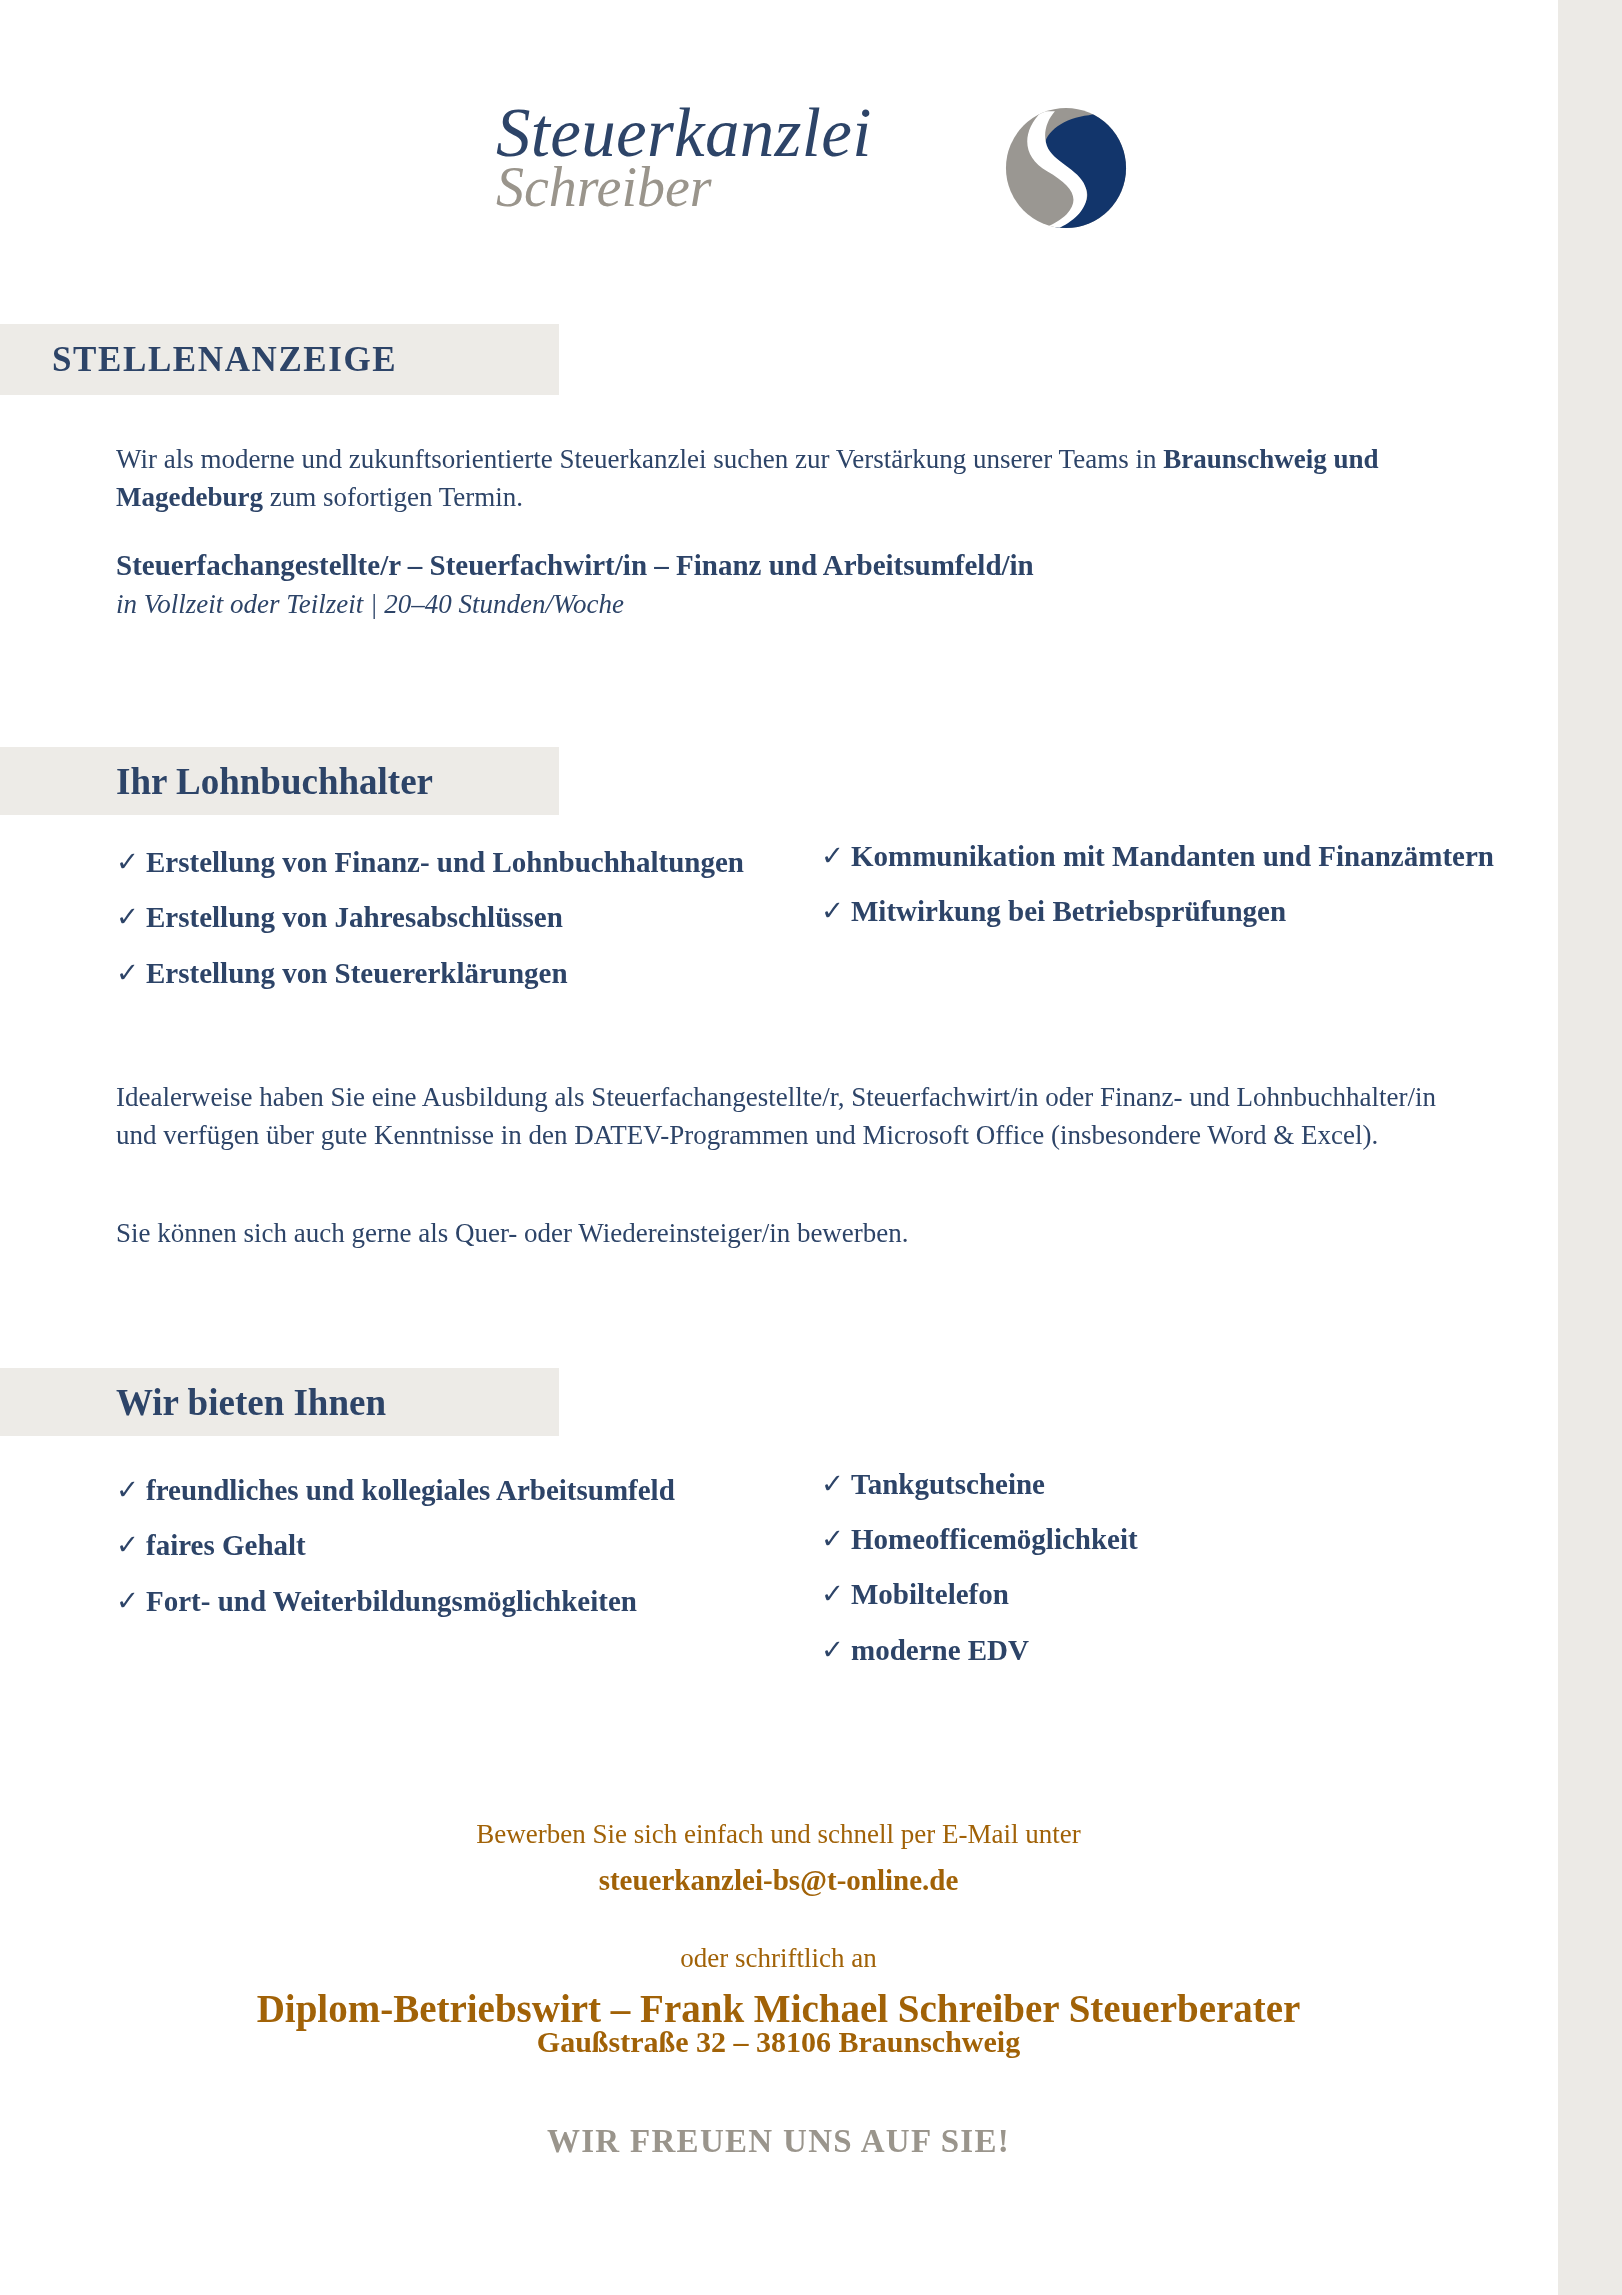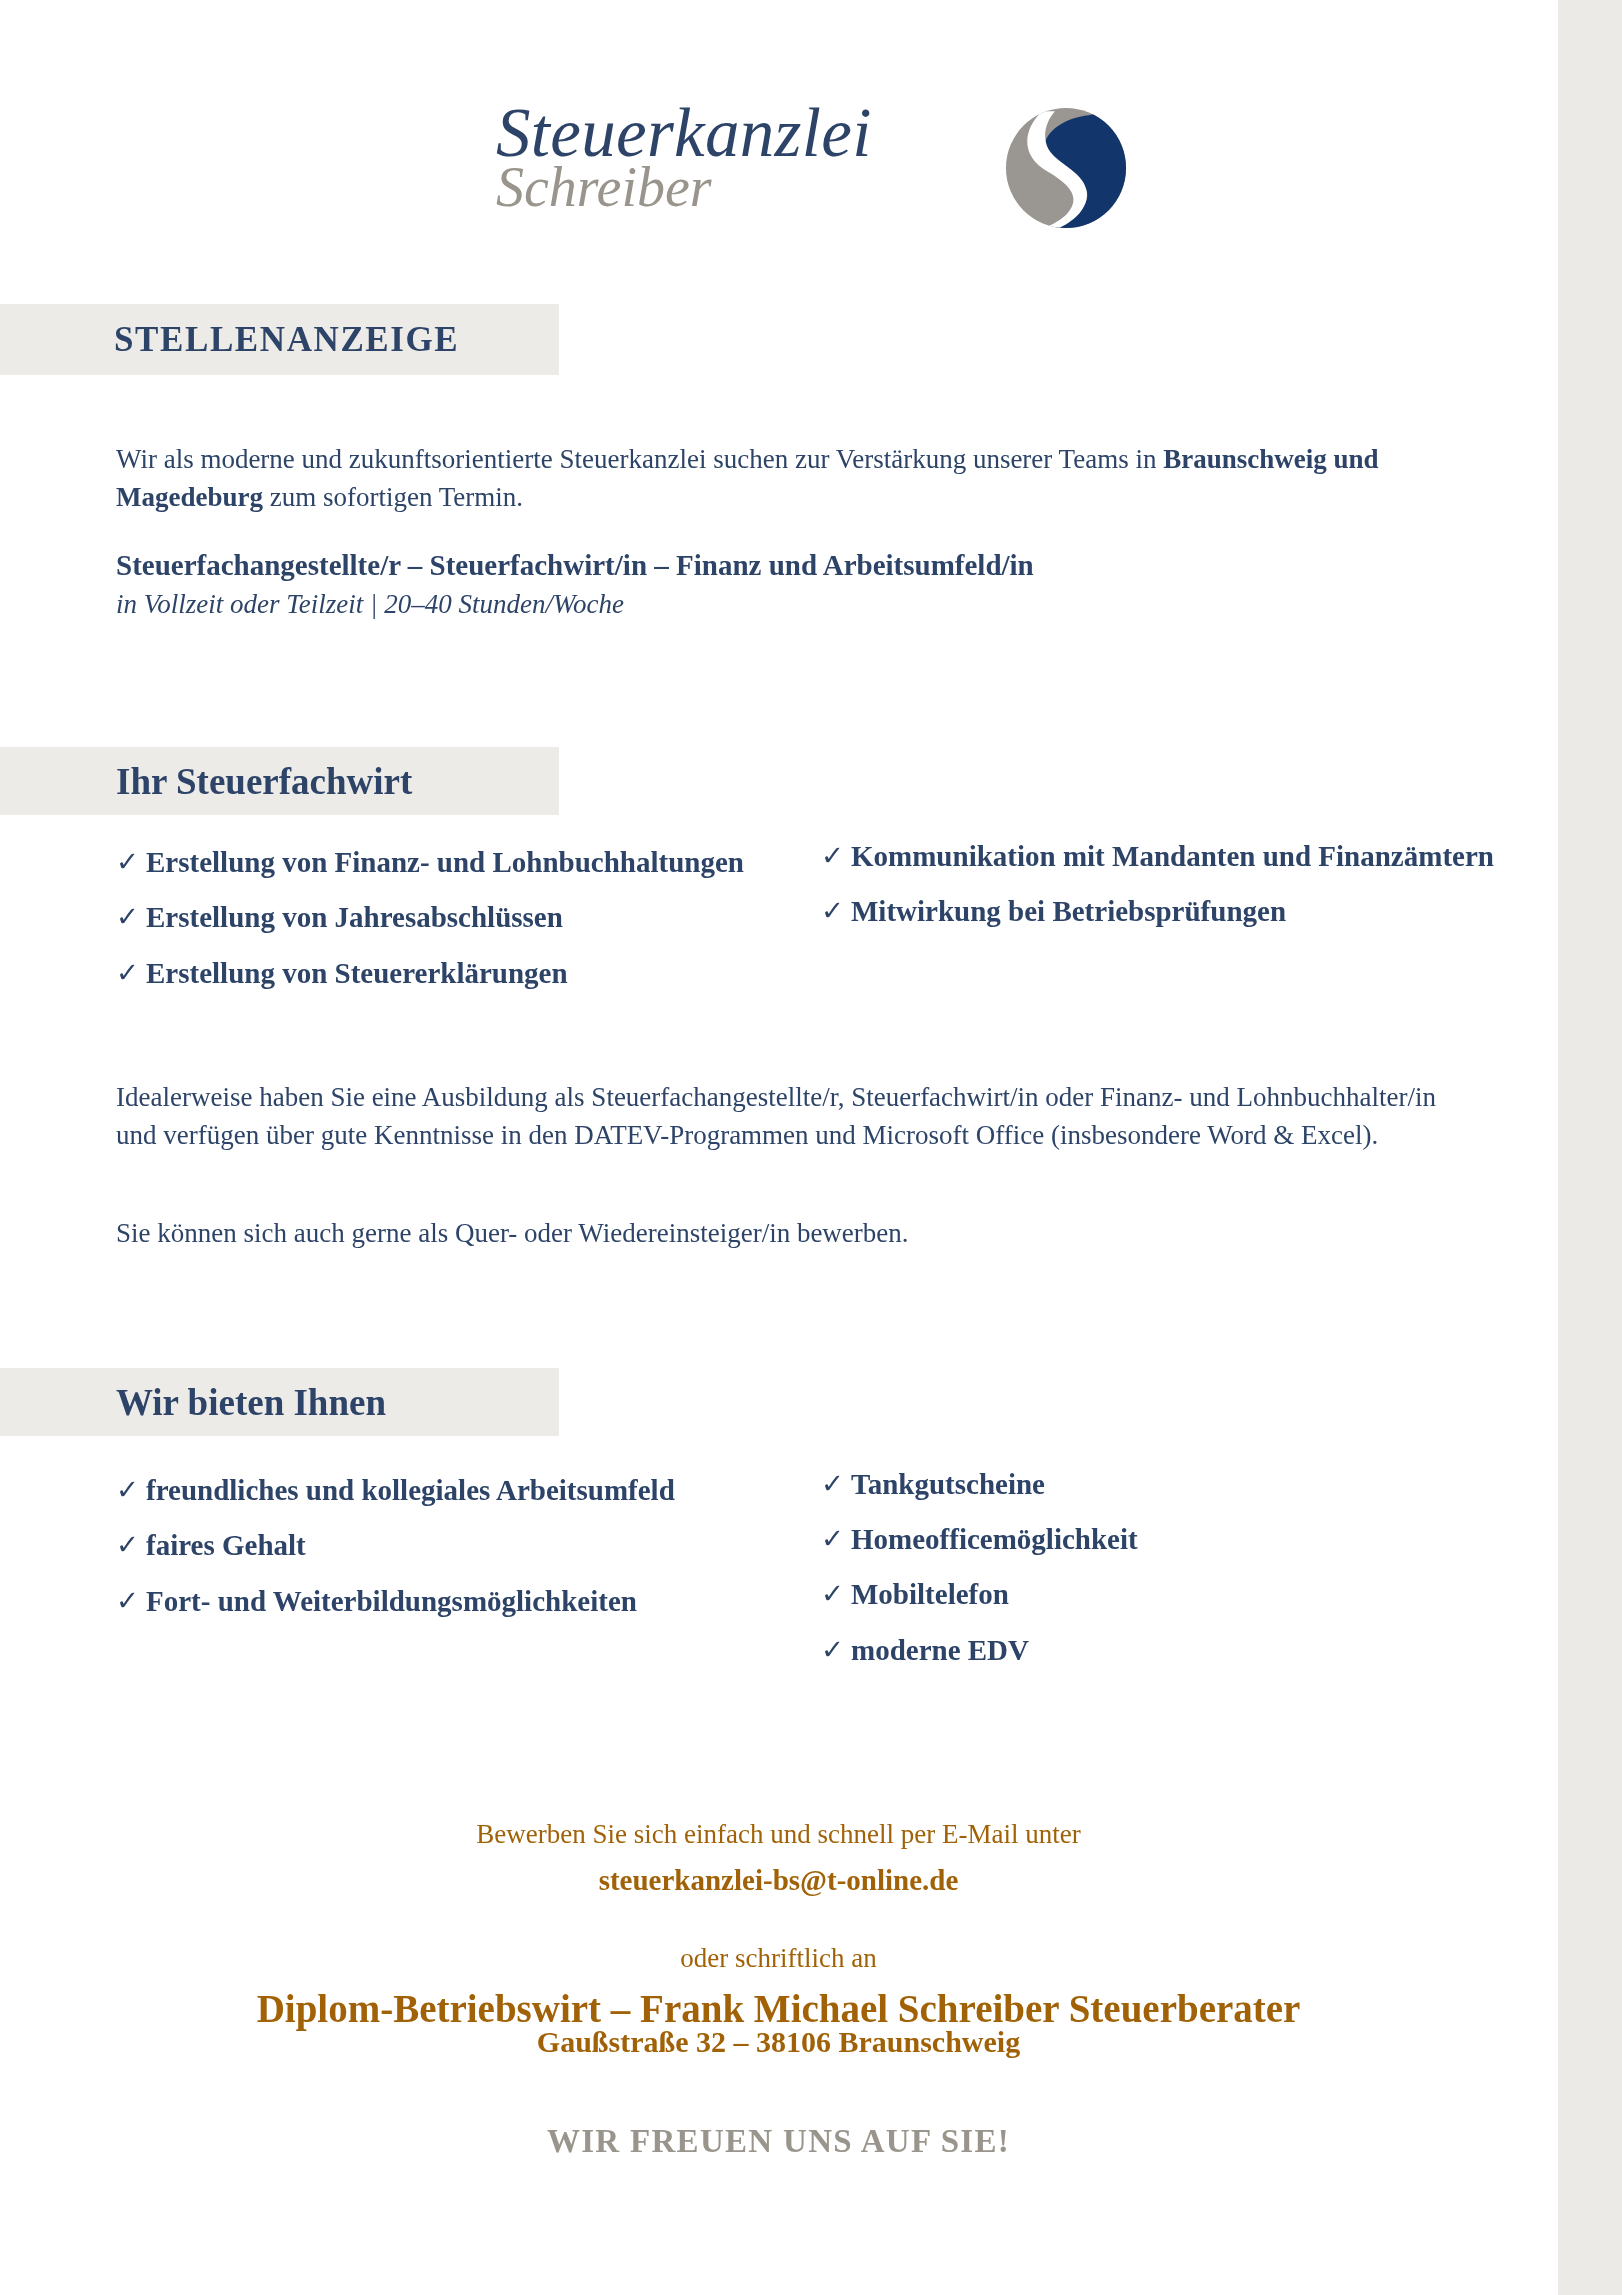--- a/index.html
+++ b/index.html
@@ -79,24 +79,24 @@
     left: 0;
     background: #edebe7;
     display: flex;
     align-items: center;
   }
   .bar-text {
     color: #2d4468;
     white-space: nowrap;
   }
   .bar-stellen {
-    top: 304px;
+    top: 324px;
     width: 559px;
     height: 71px;
-    padding-left: 114px;
+    padding-left: 52px;
     box-sizing: border-box;
   }
   .bar-stellen .bar-text {
     font-size: 35px;
     letter-spacing: 1.6px;
     font-weight: 700;
   }
   .bar-aufgaben {
     top: 747px;
     width: 559px;
@@ -277,21 +277,21 @@
   <div class="para intro">
     <span>Wir als moderne und zukunftsorientierte Steuerkanzlei suchen zur Verstärkung unserer Teams in </span><b>Braunschweig und Magedeburg</b><span> zum sofortigen Termin.</span>
   </div>
 
   <div class="jobline">
     <span>Steuerfachangestellte/r – Steuerfachwirt/in – Finanz und Arbeitsumfeld/in</span>
     <span class="sub">in Vollzeit oder Teilzeit | 20–40 Stunden/Woche</span>
   </div>
 
   <div class="bar bar-aufgaben">
-    <span class="bar-text">Ihr Steuerfachwirt</span>
+    <span class="bar-text">Ihr Lohnbuchhalter</span>
   </div>
 
   <div class="cols cols-aufgaben">
     <div class="col col-left">
       <div class="bullet">
         <span class="check">✓</span>
         <span class="bullet-label">Erstellung von Finanz- und Lohnbuchhaltungen</span>
       </div>
       <div class="bullet">
         <span class="check">✓</span>

